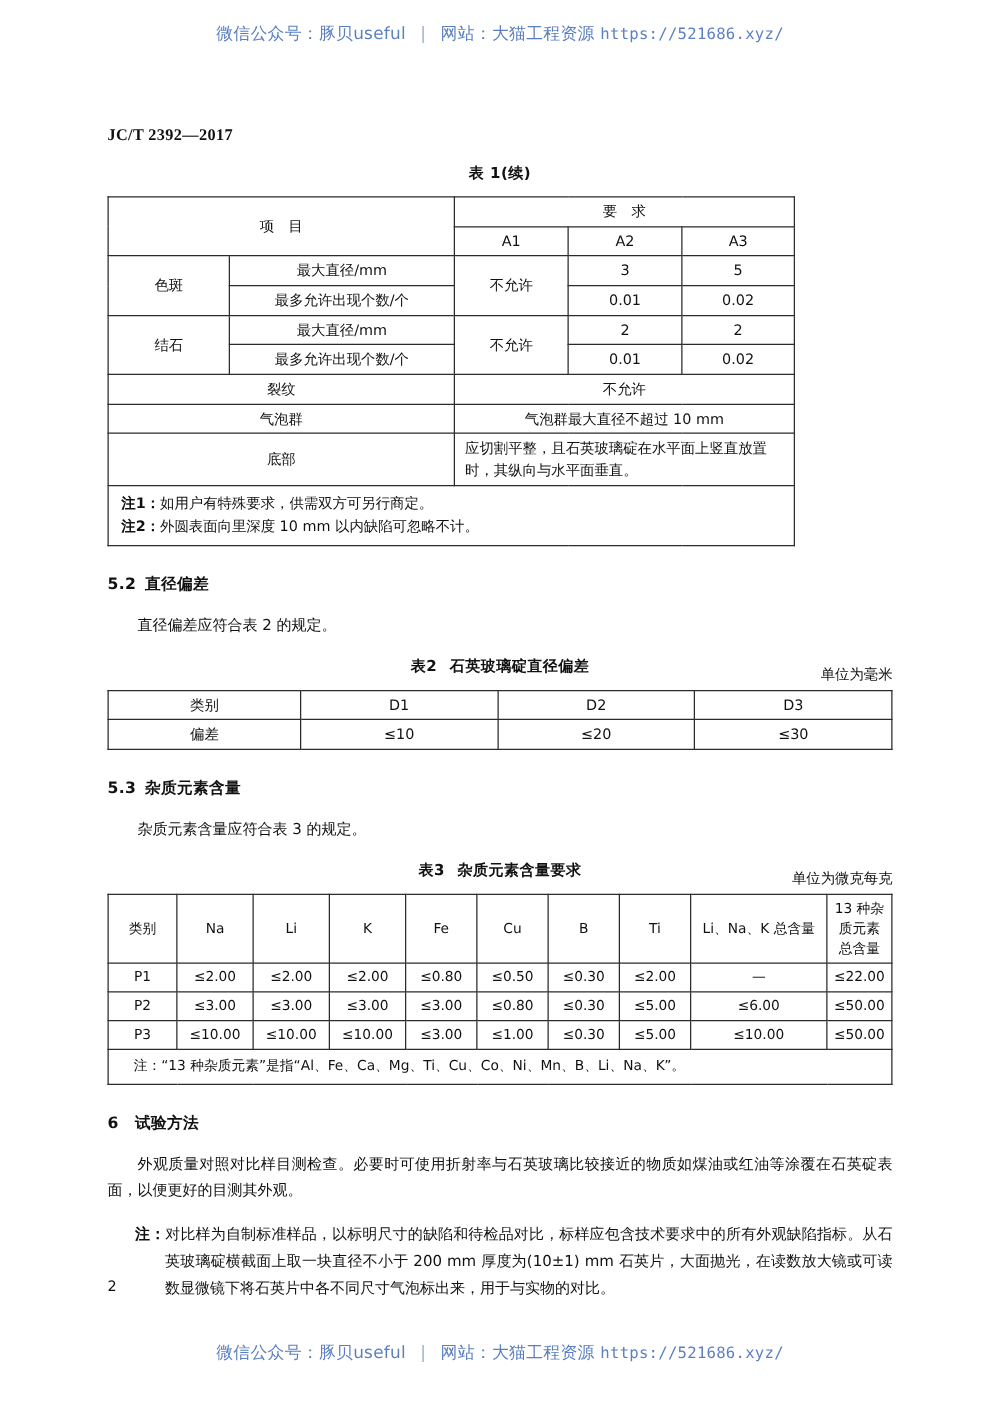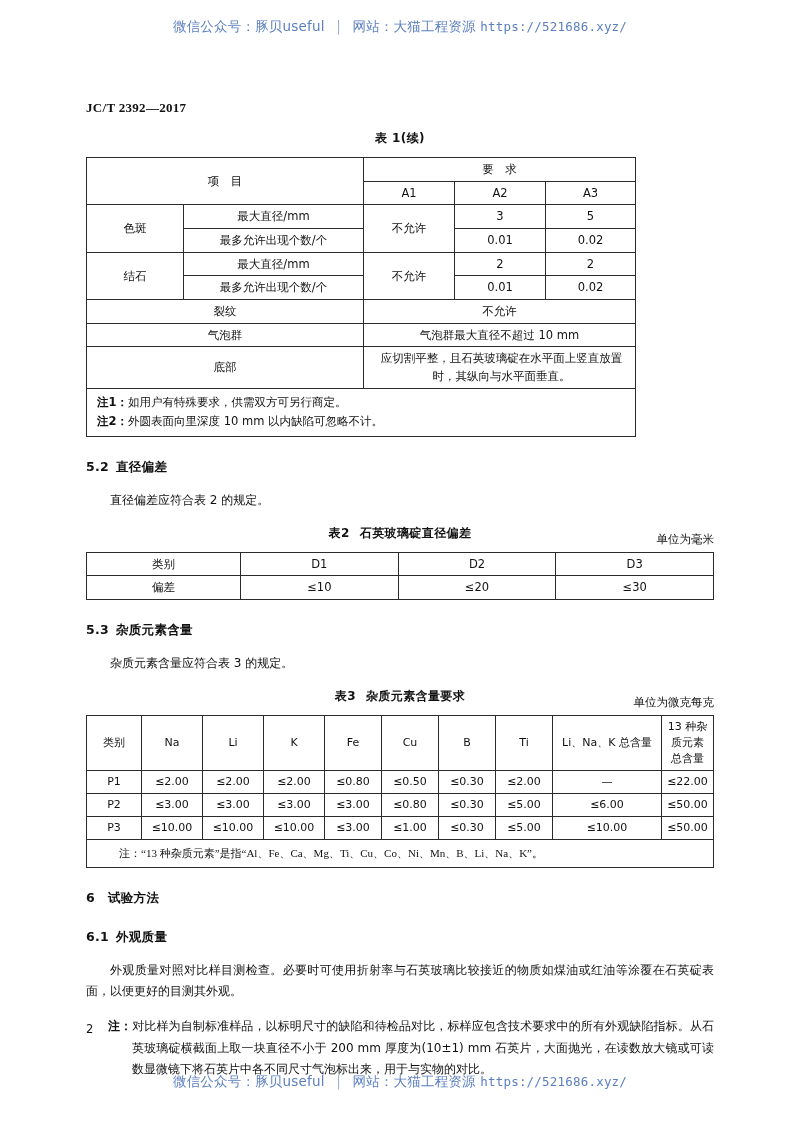--- a/index.html
+++ b/index.html
@@ -99,21 +99,21 @@
   }
   .outer-top    { border-top-width: 1.6px; }
   .outer-bottom { border-bottom-width: 1.6px; }
   .note-cell {
     text-align: left;
     padding: 4px 8px 5px 10px;
     line-height: 1.65;
   }
   .note-cell b { font-weight: bold; }
   .cell-left {
-    text-align: center;
+    text-align: left;
     padding-left: 8px;
     line-height: 1.5;
   }
 
   
   h2.sec {
     font-size: 12.5px;
     font-weight: bold;
     margin: 22px 0 14px 0;
     letter-spacing: 0.3px;
@@ -311,32 +311,29 @@
         <td>≤10.00</td>
         <td>≤10.00</td>
         <td>≤3.00</td>
         <td>≤1.00</td>
         <td>≤0.30</td>
         <td>≤5.00</td>
         <td>≤10.00</td>
         <td>≤50.00</td>
       </tr>
       <tr>
-        <td colspan="10" class="note-cell outer-bottom" style="text-align:left;padding-left:32px;font-family:Liberation Serif, serif;">注：“13 种杂质元素”是指“Al、Fe、Ca、Mg、Ti、Cu、Co、Ni、Mn、B、Li、Na、K”。</td>
+        <td colspan="10" class="note-cell outer-bottom" style="text-align:left;padding-left:20px;">注：“13 种杂质元素”是指“Al、Fe、Ca、Mg、Ti、Cu、Co、Ni、Mn、B、Li、Na、K”。</td>
       </tr>
     </tbody>
       </table>
 
     <h2 class="sec lvl1">
       <span class="num">6</span><span>试验方法</span>
     </h2>
 
-    <h2 class="sec">
-      <span class="num">6.1</span><span>外观质量</span>
-    </h2>
     <p class="body">外观质量对照对比样目测检查。必要时可使用折射率与石英玻璃比较接近的物质如煤油或红油等涂覆在石英碇表面，以便更好的目测其外观。</p>
     <p class="note-para">
       <b>注：</b><span>对比样为自制标准样品，以标明尺寸的缺陷和待检品对比，标样应包含技术要求中的所有外观缺陷指标。从石英玻璃碇横截面上取一块直径不小于 200 mm 厚度为(10±1) mm 石英片，大面抛光，在读数放大镜或可读数显微镜下将石英片中各不同尺寸气泡标出来，用于与实物的对比。</span>
     </p>
 
   </div>
 
   <div class="page-num">2</div>
 
   <div class="watermark" id="wm-bottom">

